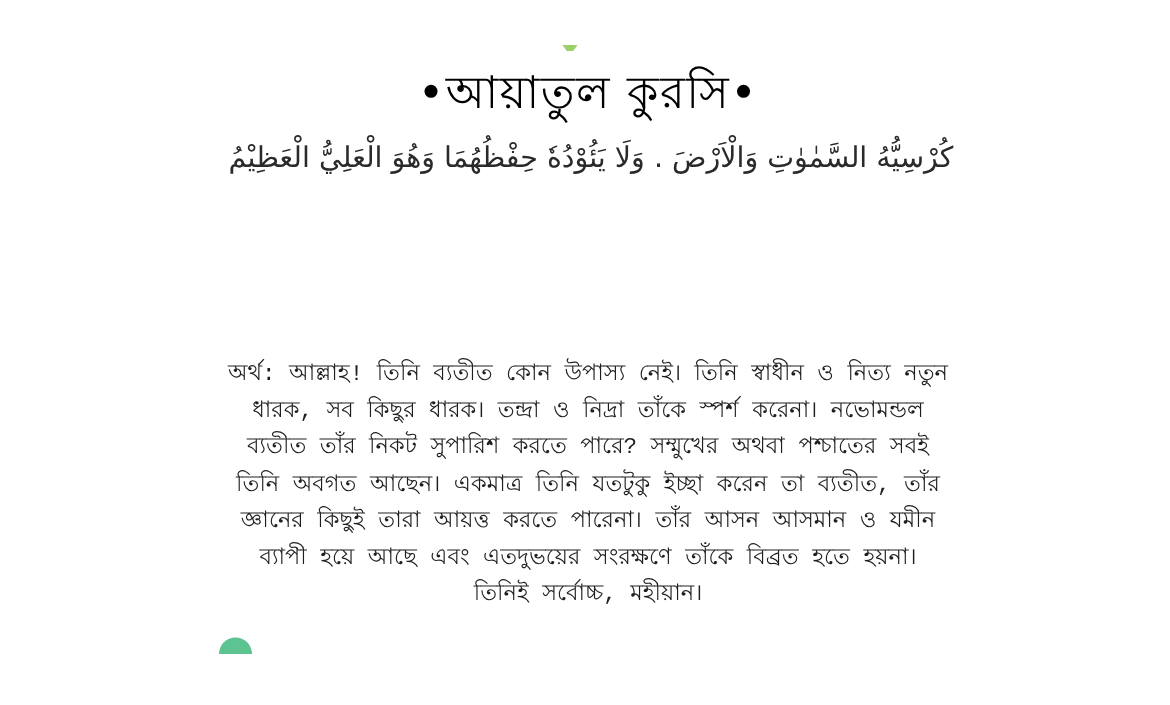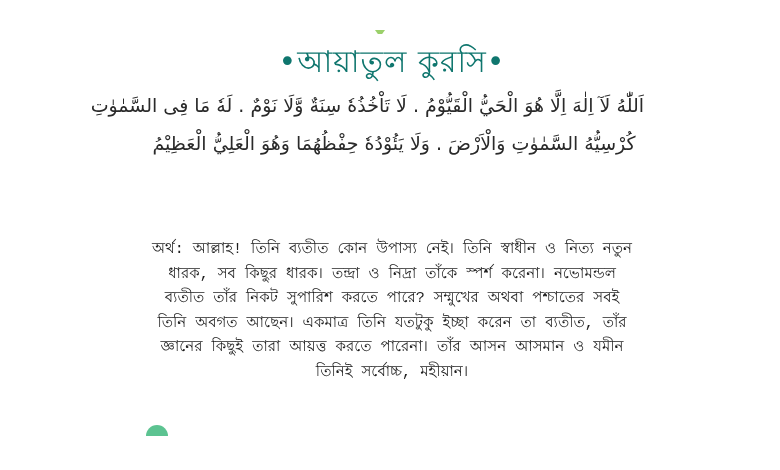--- a/index.html
+++ b/index.html
@@ -3,21 +3,21 @@
   <meta charset="utf-8">
   <style>
     html, body { margin: 0; padding: 0; background: #ffffff; }
     body { width: 780px; height: 470px; position: relative; overflow: hidden; }
     .page {
       position: absolute; left: 138px; top: 34px; width: 508px; height: 410px;
       background: #ffffff;
     }
     .title {
       position: absolute; left: 0; top: 4px; width: 508px; text-align: center;
-      font-family: "DejaVu Sans", sans-serif; font-size: 30px; color: #0f766e;
+      font-family: "DejaVu Sans", sans-serif; font-size: 30px; color: #000000;
       letter-spacing: 1px;
     }
     .arabic {
       position: absolute; left: 6px; top: 52px; width: 500px;
       direction: rtl; text-align: center;
       font-family: "DejaVu Sans", sans-serif; font-size: 19px; color: #2a2a2a;
     }
     .arabic .line { height: 38px; line-height: 38px; white-space: nowrap; }
     .bangla {
       position: absolute; left: 0; top: 204px; width: 508px; text-align: center;
@@ -41,27 +41,27 @@
 </head>
 <body>
 
 <div class="deco-leaf-top"></div>
 <div class="deco-right"></div>
 
 <div class="page">
   <div class="title">•আয়াতুল কুরসি•</div>
 
   <div class="arabic">
-    <div class="line">اَللّٰهُ لَآ اِلٰهَ اِلَّا هُوَ الْحَيُّ الْقَيُّوْمُ . لَا تَاْخُذُهٗ سِنَةٌ وَّلَا نَوْمٌ . لَهٗ مَا فِى السَّمٰوٰتِ</div>
     <div class="line">كُرْسِيُّهُ السَّمٰوٰتِ وَالْاَرْضَ . وَلَا يَئُوْدُهٗ حِفْظُهُمَا وَهُوَ الْعَلِيُّ الْعَظِيْمُ</div>
   </div>
 
   <div class="bangla">
     <div class="line">অর্থ: আল্লাহ! তিনি ব্যতীত কোন উপাস্য নেই। তিনি স্বাধীন ও নিত্য নতুন</div>
     <div class="line">ধারক, সব কিছুর ধারক। তন্দ্রা ও নিদ্রা তাঁকে স্পর্শ করেনা। নভোমন্ডল</div>
     <div class="line">ব্যতীত তাঁর নিকট সুপারিশ করতে পারে? সম্মুখের অথবা পশ্চাতের সবই</div>
     <div class="line">তিনি অবগত আছেন। একমাত্র তিনি যতটুকু ইচ্ছা করেন তা ব্যতীত, তাঁর</div>
     <div class="line">জ্ঞানের কিছুই তারা আয়ত্ত করতে পারেনা। তাঁর আসন আসমান ও যমীন</div>
+    <div class="line">ব্যাপী হয়ে আছে এবং এতদুভয়ের সংরক্ষণে তাঁকে বিব্রত হতে হয়না।</div>
     <div class="line">তিনিই সর্বোচ্চ, মহীয়ান।</div>
   </div>
 </div>
 
 <div class="deco-bottom"></div>
 
 </body></html>

